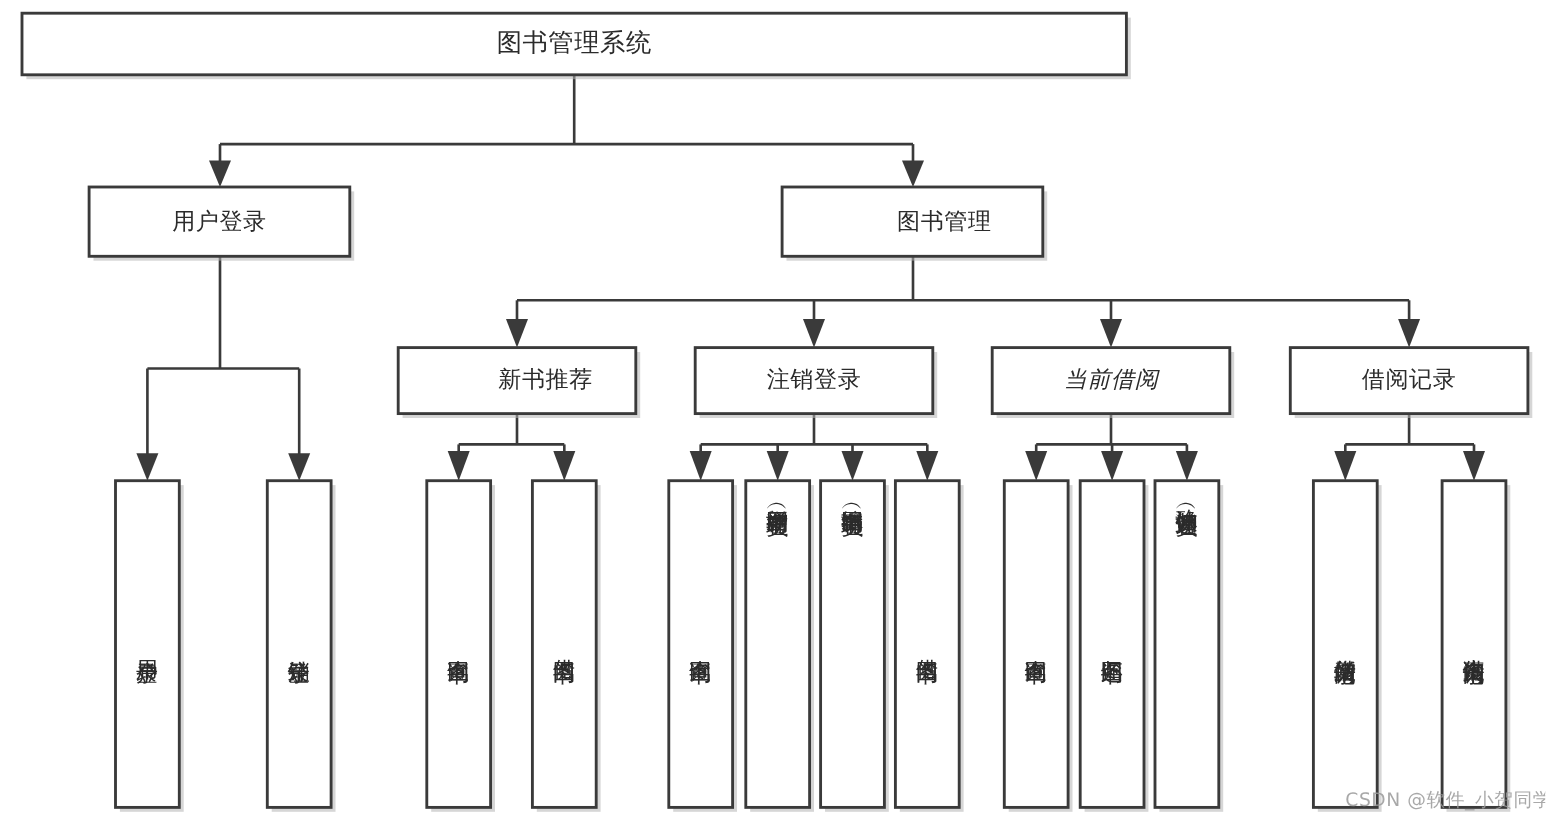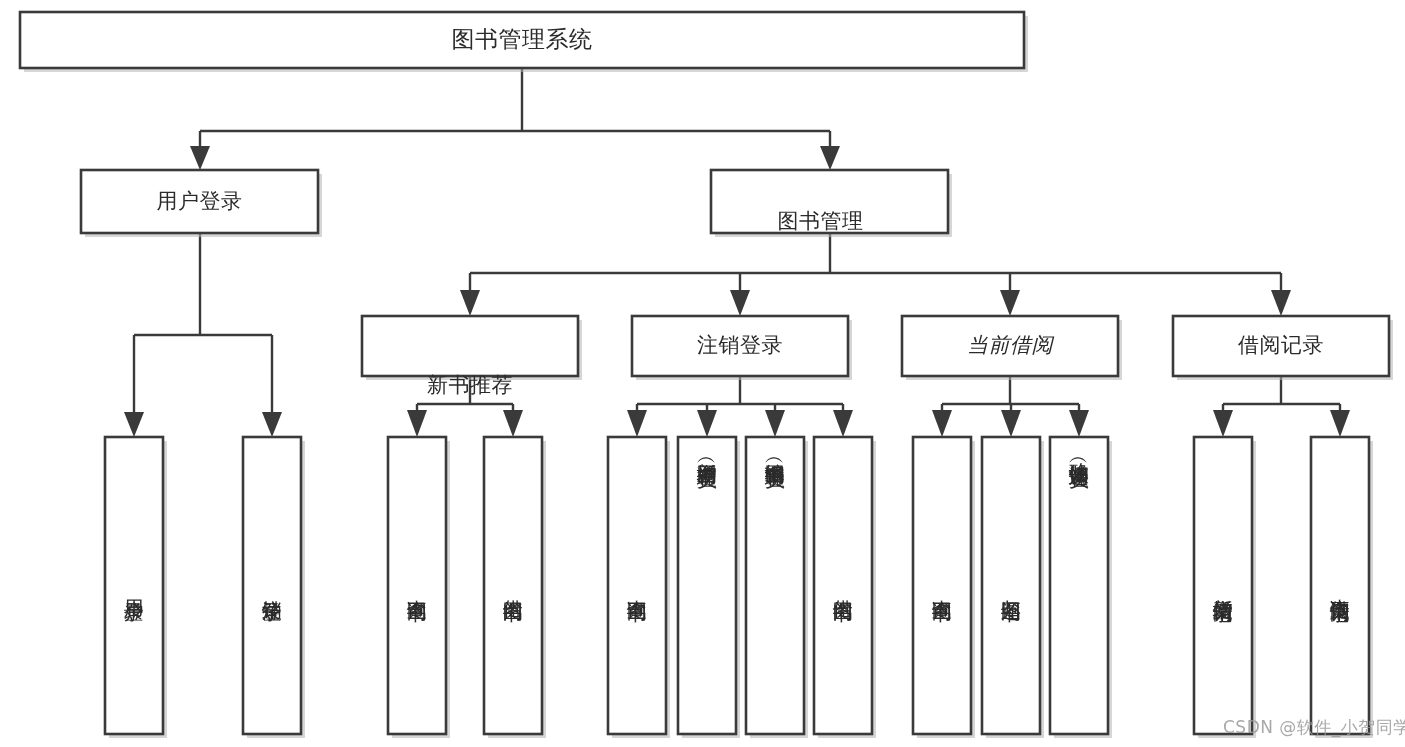--- a/index.html
+++ b/index.html
@@ -214,23 +214,23 @@
     <rect class="node-box-shadow" x="1198" y="441" width="58" height="297"></rect>
     <rect class="node-box" x="1194" y="437" width="58" height="297"></rect>
     <rect class="node-box-shadow" x="1315" y="441" width="58" height="297"></rect>
     <rect class="node-box" x="1311" y="437" width="58" height="297"></rect>
 
   </svg>
 
   <div class="node-label-h" style="left:20px; top:12px; width:1004px; height:56px; font-size:23px;">图书管理系统</div>
 
   <div class="node-label-h" style="left:81px; top:170px; width:237px; height:63px;">用户登录</div>
-  <div class="node-label-h" style="left:702px; top:170px; width:237px; height:63px;margin-top:20px;">图书管理</div>
-
-  <div class="node-label-h" style="left:346px; top:316px; width:248px; height:60px;margin-top:40px;">新书推荐</div>
+  <div class="node-label-h" style="left:740px; top:170px; width:237px; height:63px;">图书管理</div>
+
+  <div class="node-label-h" style="left:372px; top:316px; width:248px; height:60px;">新书推荐</div>
   <div class="node-label-h" style="left:632px; top:316px; width:216px; height:60px;">注销登录</div>
   <div class="node-label-h" style="left:902px; top:316px; width:216px; height:60px;font-style:italic;">当前借阅</div>
   <div class="node-label-h" style="left:1173px; top:316px; width:216px; height:60px;">借阅记录</div>
 
   <div class="node-label-v" style="left:105px; top:437px; width:58px; height:297px;">用户登录</div>
   <div class="node-label-v" style="left:243px; top:437px; width:58px; height:297px;">注销登录</div>
 
   <div class="node-label-v" style="left:388px; top:437px; width:58px; height:297px;">查询图书</div>
   <div class="node-label-v" style="left:484px; top:437px; width:58px; height:297px;">借阅图书</div>
 

